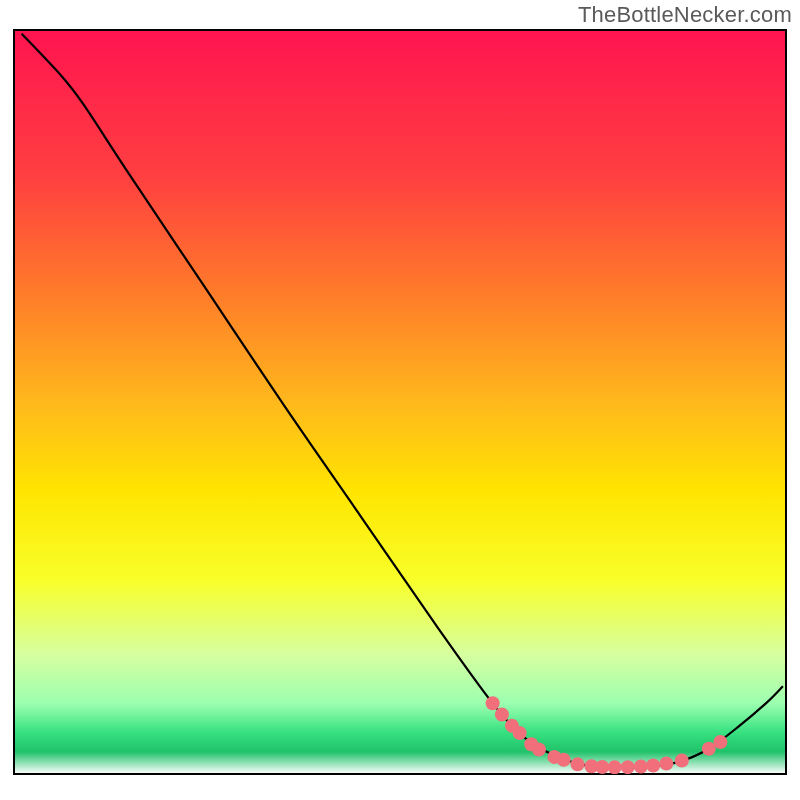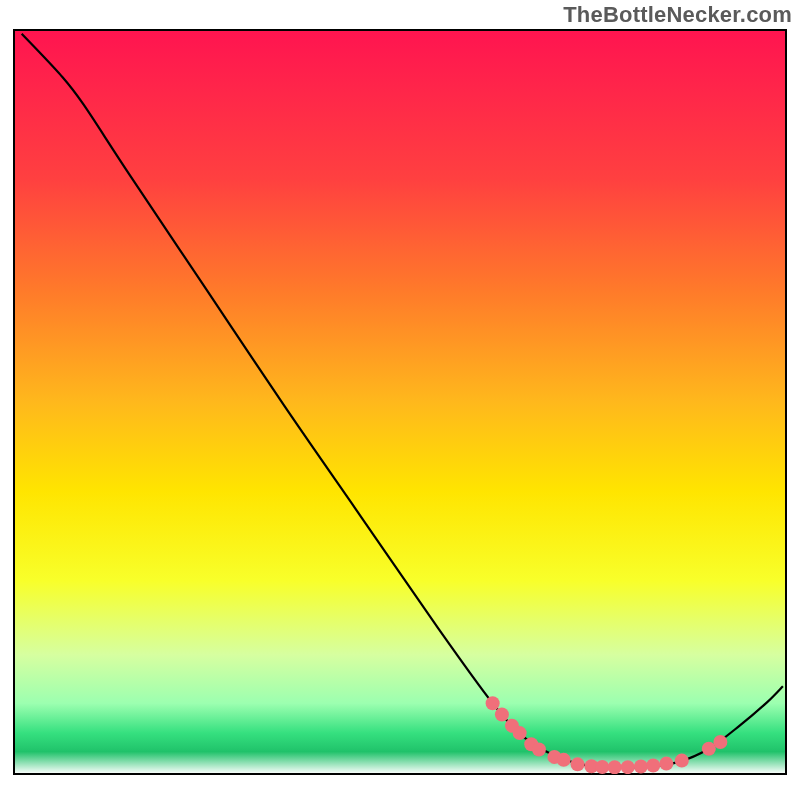--- a/index.html
+++ b/index.html
@@ -22,21 +22,21 @@
     top: 0;
     width: 800px;
     height: 800px;
     display: block;
   }
   .watermark {
     position: absolute;
     top: 2px;
     right: 8px;
     font-size: 22px;
-    font-weight: 700;
+    font-weight: 400;
     color: #5a5a5a;
     letter-spacing: 0.2px;
     user-select: none;
   }
 </style>
 </head>
 <body>
 
 <div class="stage">
   <div class="watermark">TheBottleNecker.com</div>

